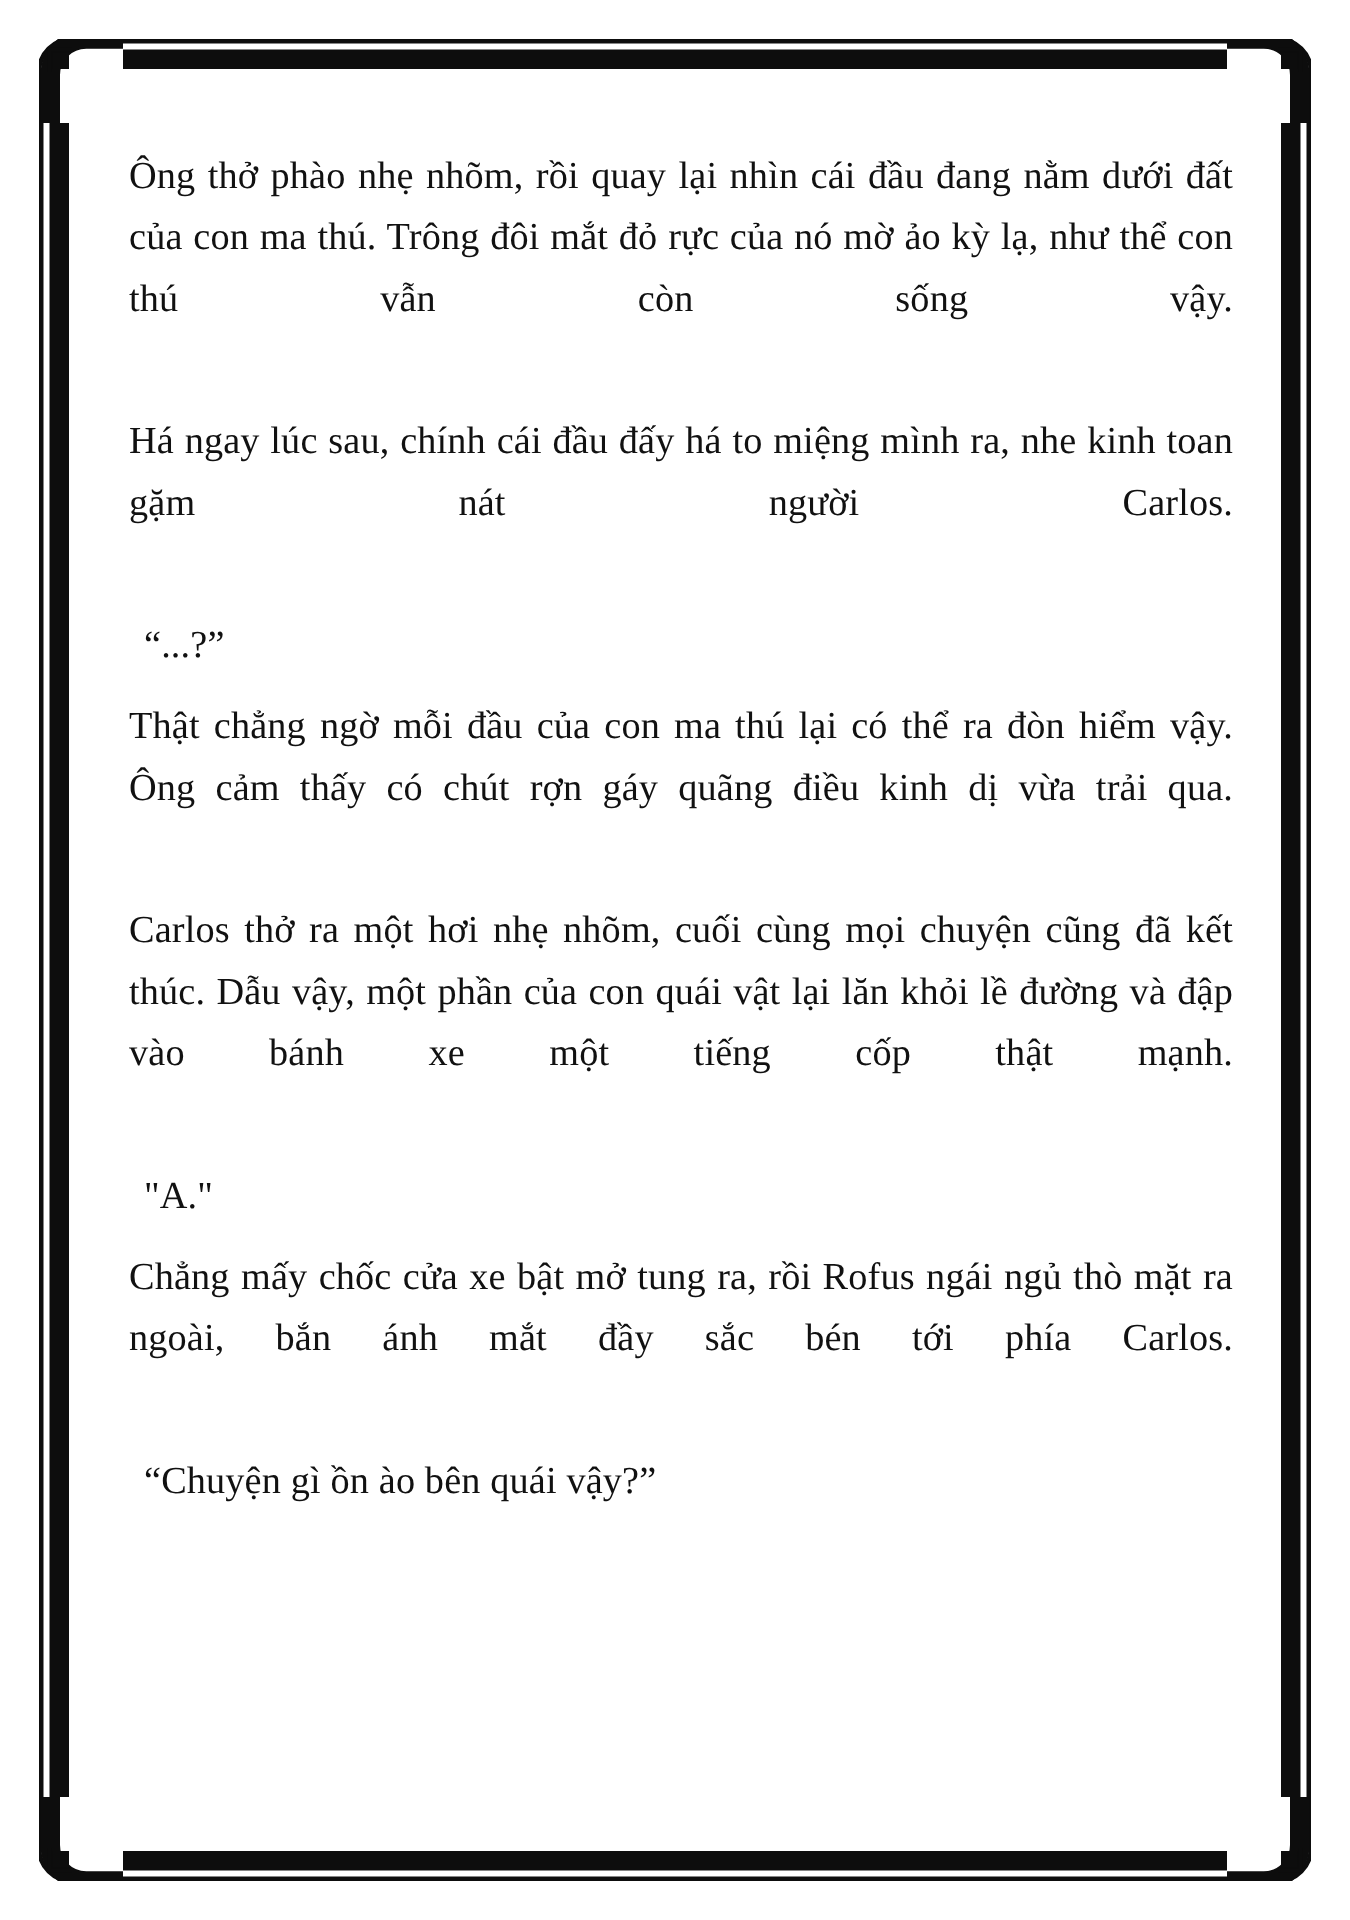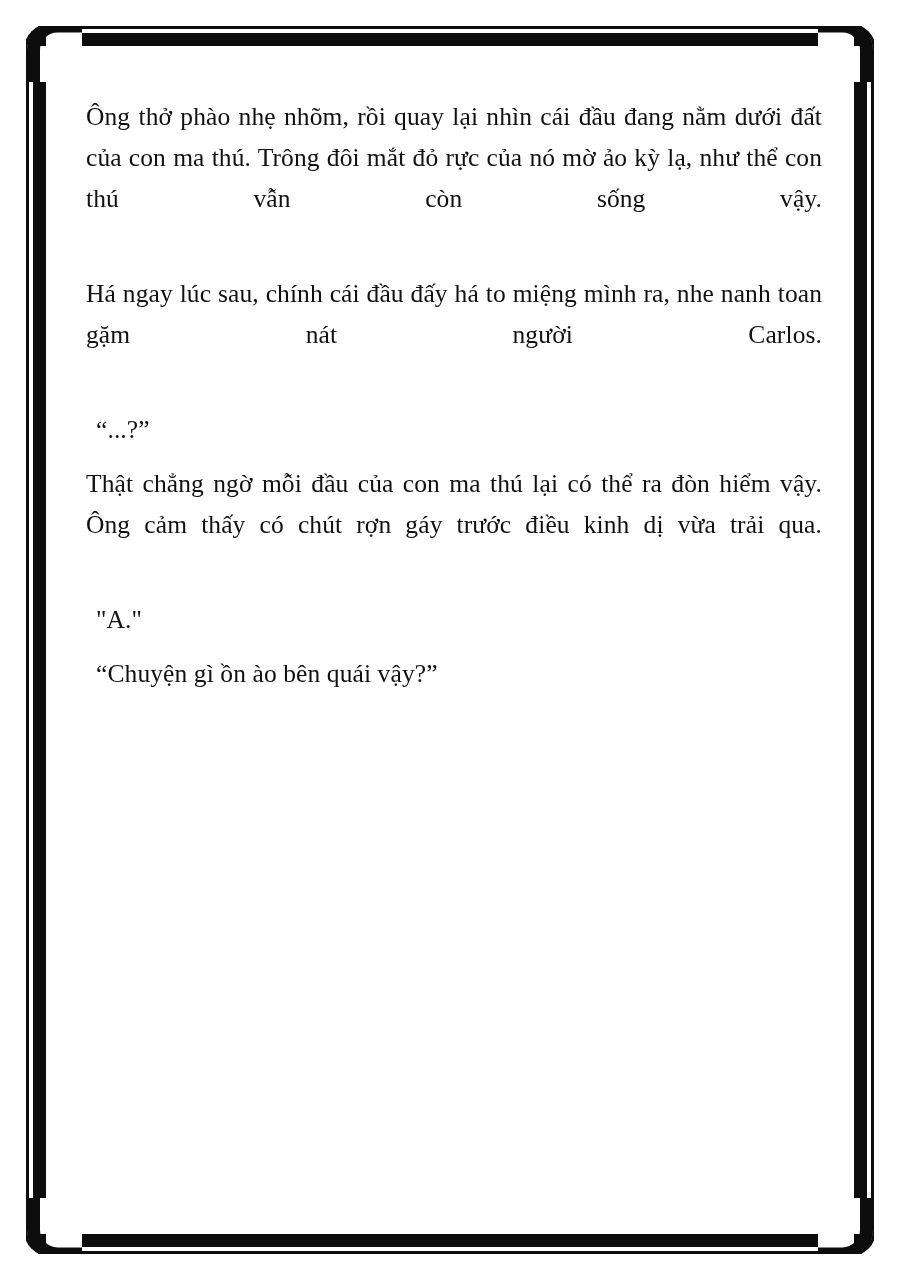--- a/index.html
+++ b/index.html
@@ -129,21 +129,23 @@
       <path fill="#ffffff" d="M0 0 H56 V56 H0 Z"></path>
       <path fill="none" stroke="#0d0d0d" stroke-width="3" d="M0 56 L0 22 A22 22 0 0 1 22 0 L56 0"></path>
       <path fill="none" stroke="#0d0d0d" stroke-width="13" d="M7.5 56 L7.5 24 A24 24 0 0 1 31.5 0 L56 0"></path>
       <path fill="none" stroke="#0d0d0d" stroke-width="3" d="M7 22 L7 7 L22 7"></path>
       <rect x="9" y="9" width="11" height="11" fill="#0d0d0d"></rect>
     </svg>
   </div>
 
   <div class="content">
     <p class="para">Ông thở phào nhẹ nhõm, rồi quay lại nhìn cái đầu đang nằm dưới đất của con ma thú. Trông đôi mắt đỏ rực của nó mờ ảo kỳ lạ, như thể con thú vẫn còn sống vậy.</p>
-    <p class="para">Há ngay lúc sau, chính cái đầu đấy há to miệng mình ra, nhe nanh toan gặm nát người Carlos.</p>
+    <p class="para">Há ngay lúc sau, chính cái đầu đấy há to miệng mình ra, nhe kinh toan gặm nát người Carlos.</p>
     <p class="para quote">“...?”</p>
-    <p class="para">Thật chẳng ngờ mỗi đầu của con ma thú lại có thể ra đòn hiểm vậy. Ông cảm thấy có chút rợn gáy trước điều kinh dị vừa trải qua.</p>
+    <p class="para">Thật chẳng ngờ mỗi đầu của con ma thú lại có thể ra đòn hiểm vậy. Ông cảm thấy có chút rợn gáy quãng điều kinh dị vừa trải qua.</p>
+    <p class="para">Carlos thở ra một hơi nhẹ nhõm, cuối cùng mọi chuyện cũng đã kết thúc. Dẫu vậy, một phần của con quái vật lại lăn khỏi lề đường và đập vào bánh xe một tiếng cốp thật mạnh.</p>
     <p class="para quote">"A."</p>
+    <p class="para">Chẳng mấy chốc cửa xe bật mở tung ra, rồi Rofus ngái ngủ thò mặt ra ngoài, bắn ánh mắt đầy sắc bén tới phía Carlos.</p>
     <p class="para quote">“Chuyện gì ồn ào bên quái vậy?”</p>
 
   </div>
 
 </div>
 
 </body></html>

